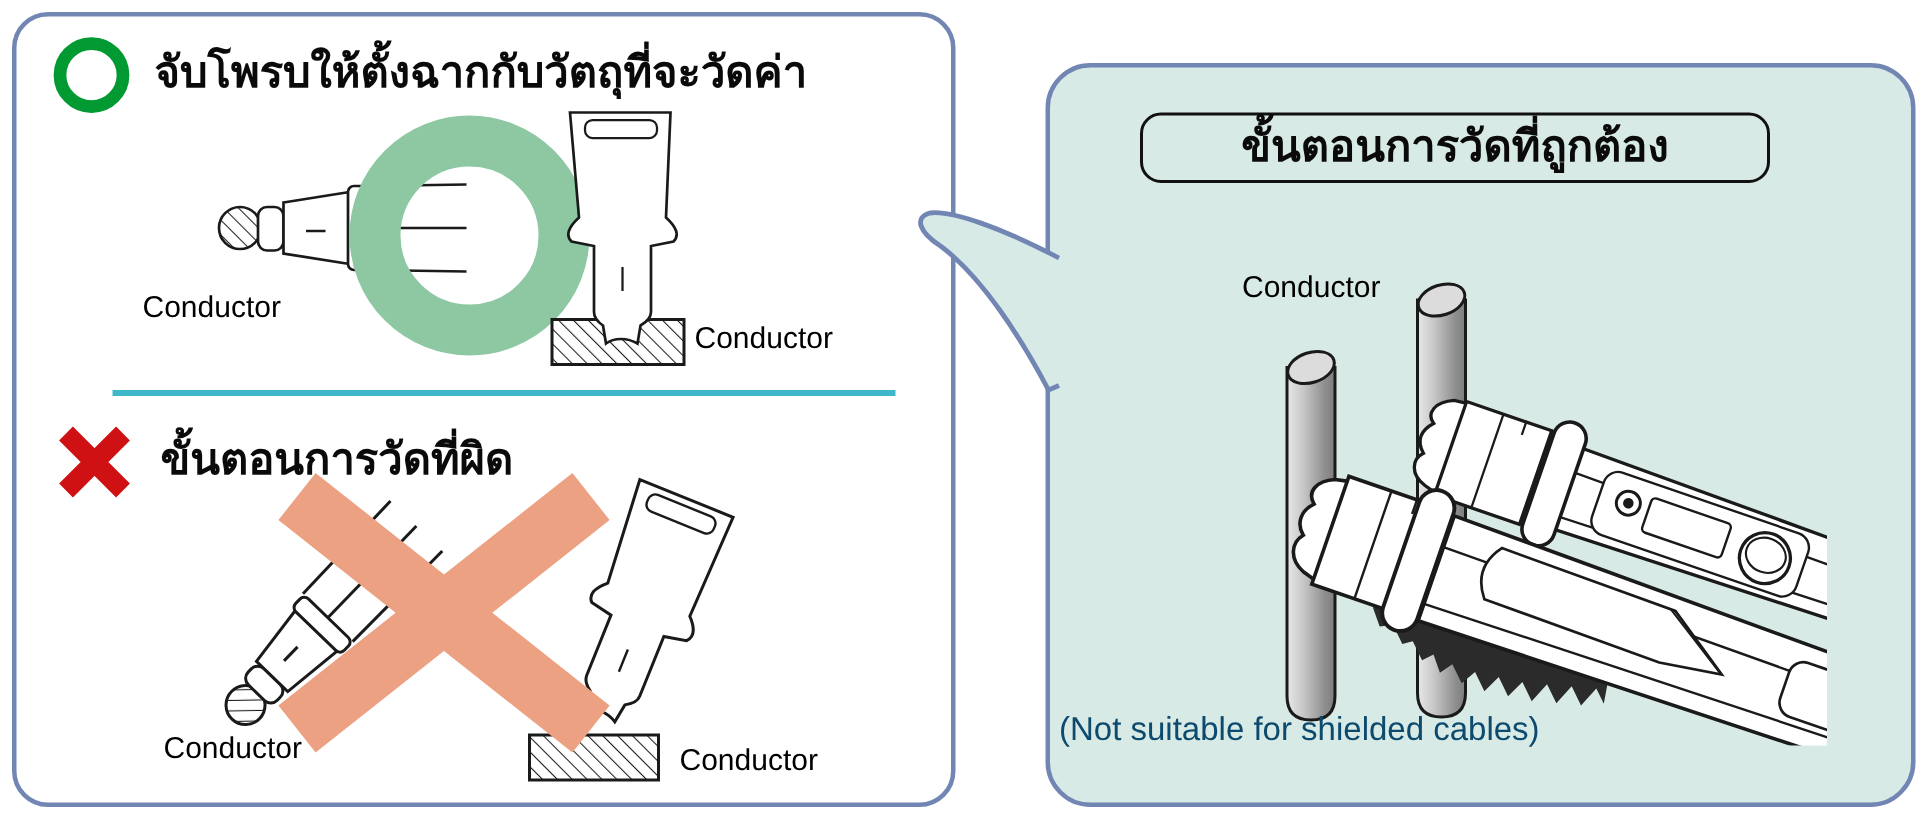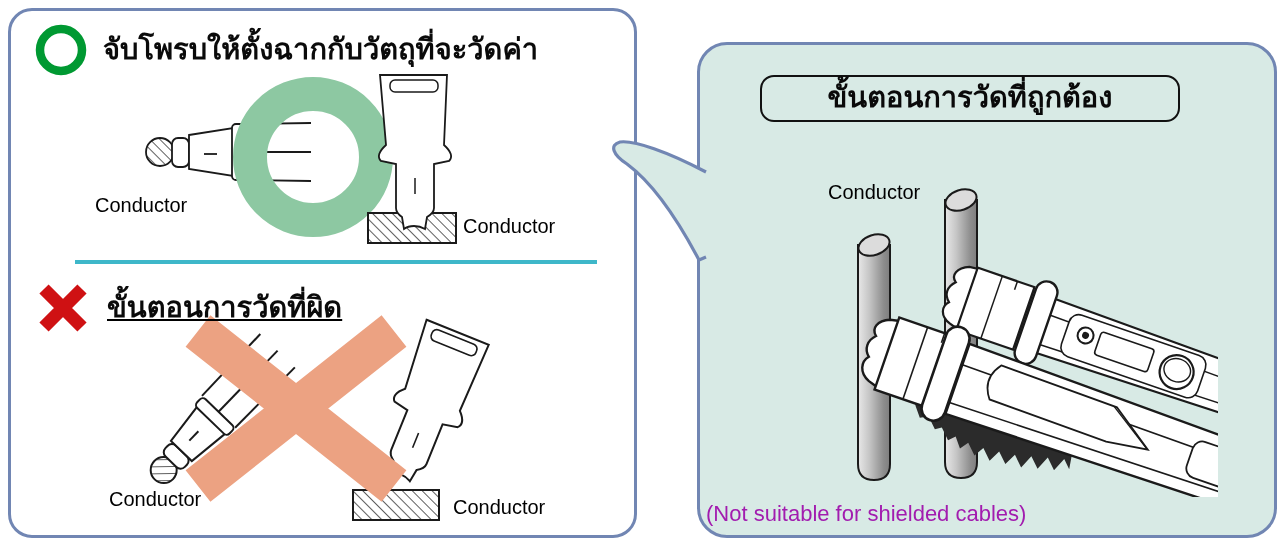--- a/index.html
+++ b/index.html
@@ -12,21 +12,21 @@
                border:3.5px solid #7186b3;border-radius:30px;z-index:2;}
   .tail-svg{position:absolute;left:600px;top:123px;width:112px;height:150px;z-index:3;}
   .hdr{position:absolute;display:flex;align-items:center;}
   .hdr .ttl{font-weight:bold;font-size:29px;letter-spacing:0;line-height:1.1;margin-left:16px;
             color:#0a0a0a;white-space:nowrap;}
   .cond{position:absolute;font-size:20px;color:#000;white-space:nowrap;}
   .title-box{position:absolute;left:60px;top:30px;width:420px;height:47px;
              border:2.5px solid #111;border-radius:14px;display:flex;align-items:flex-end;
              justify-content:center;font-weight:bold;font-size:29px;color:#0a0a0a;
              box-sizing:border-box;white-space:nowrap;}
-  .note{position:absolute;left:6px;top:456px;font-size:22px;color:#a21caf;white-space:nowrap;}
+  .note{position:absolute;left:6px;top:428px;font-size:22px;color:#0c4a6e;white-space:nowrap;}
   svg{display:block;}
 </style>
 </head>
 <body>
 
 <div class="canvas">
 
   <div class="panel left-panel">
 
     <svg style="position:absolute;left:-3px;top:-3px;" width="629" height="530" viewBox="0 0 629 530">
@@ -84,21 +84,21 @@
 
     <div class="hdr" style="left:24px;top:13px;">
       <svg width="52" height="52" viewBox="0 0 52 52">
         <circle cx="26" cy="26" r="21" fill="none" stroke="#009932" stroke-width="8.5"></circle>
       </svg>
       <span class="ttl">จับโพรบให้ตั้งฉากกับวัตถุที่จะวัดค่า</span>
     </div>
     <div class="cond" style="left:84px;top:183px;">Conductor</div>
     <div class="cond" style="left:452px;top:204px;">Conductor</div>
 
-    <div class="hdr" style="left:24px;top:270px;text-decoration:underline;">
+    <div class="hdr" style="left:24px;top:270px;">
       <svg width="56" height="54" viewBox="0 0 56 54">
         <path d="M9,8 L47,46 M47,8 L9,46" stroke="#cf1113" stroke-width="13" fill="none"></path>
       </svg>
       <span class="ttl">ขั้นตอนการวัดที่ผิด</span>
     </div>
     <div class="cond" style="left:98px;top:477px;">Conductor</div>
     <div class="cond" style="left:442px;top:485px;">Conductor</div>
   </div>
 
   <div class="panel right-panel">

